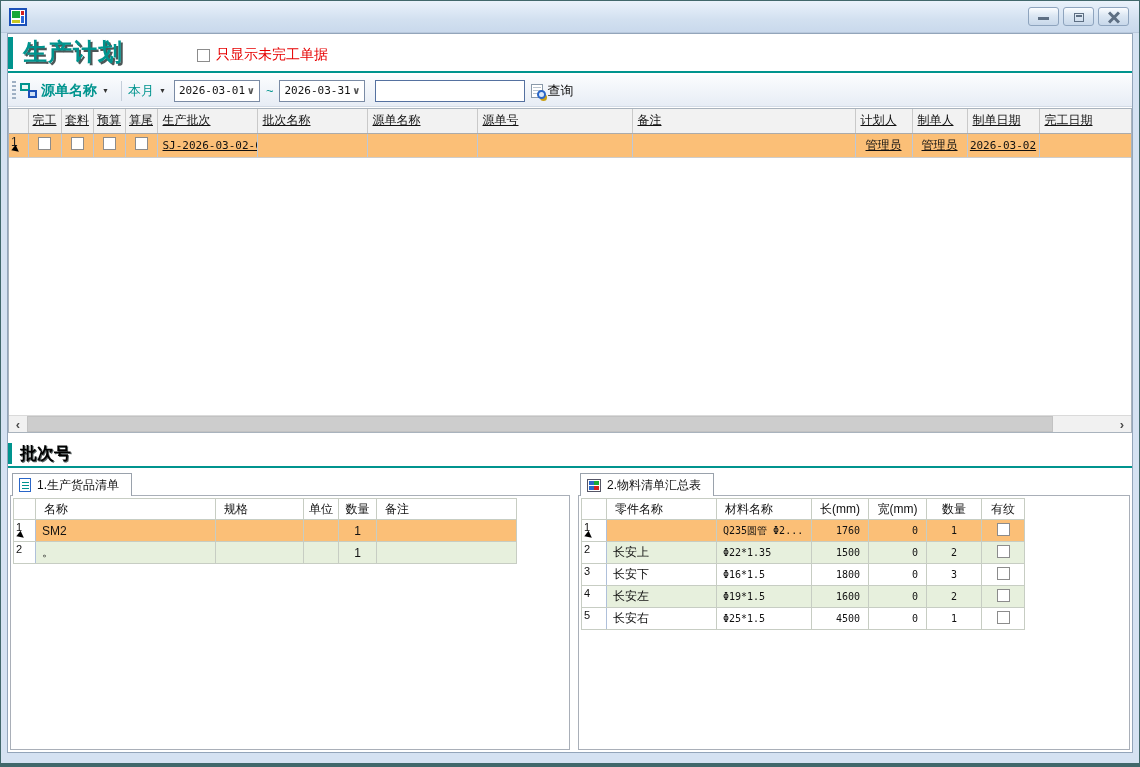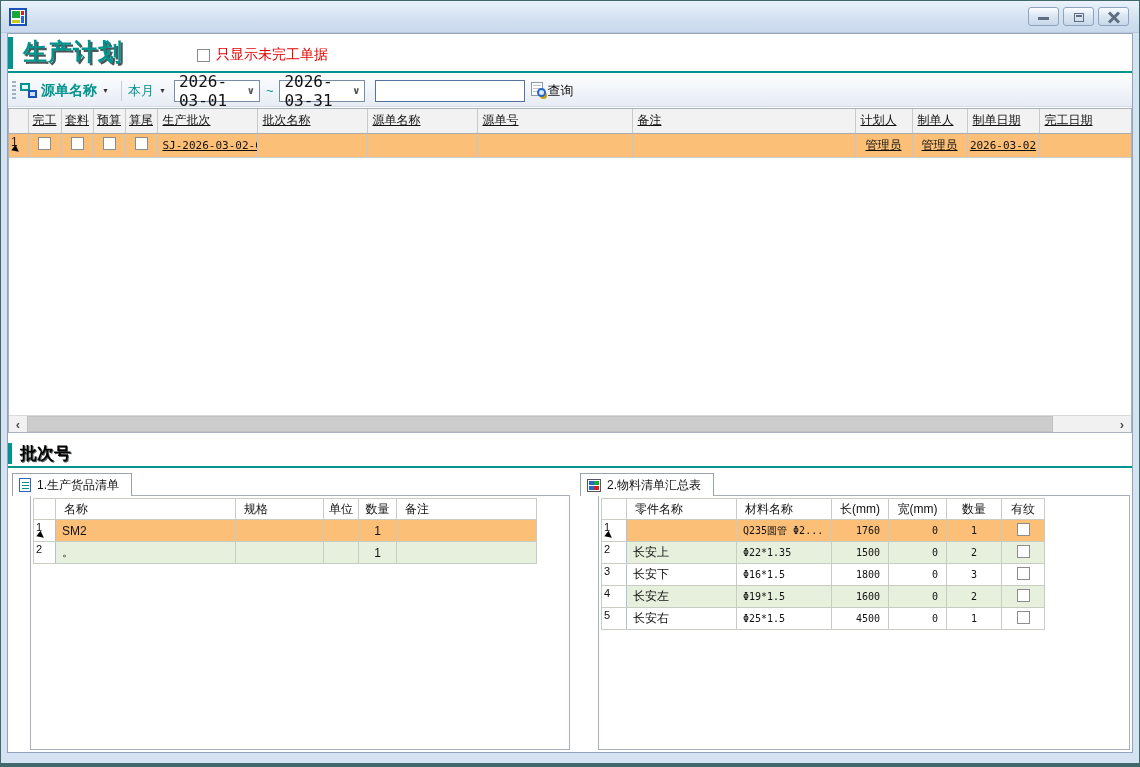--- a/index.html
+++ b/index.html
@@ -50,26 +50,26 @@
     background:repeating-linear-gradient(#9FB0C4 0 2px, transparent 2px 4px); }
   .tb-icon-pcs{ position:relative; width:17px; height:15px; margin-right:4px; }
   .tb-icon-pcs .p1{ position:absolute; left:0; top:0; width:10px; height:8px; border:2px solid #00948E; background:#E8F6F5;}
   .tb-icon-pcs .p2{ position:absolute; right:0; bottom:0; width:9px; height:8px; border:2px solid #1B50B8; background:#CFE0F5;}
   .tb-ops{ color:#00948E; font-size:14px; font-weight:bold; }
   .dd-arrow{ font-size:7px; color:#333; margin:0 6px 0 5px; }
   .tb-sep{ width:1px; height:20px; background:#C4CEDA; margin:0 6px; }
   .tb-period{ color:#00948E; font-size:13px; }
   .combo{ display:flex; align-items:center; justify-content:space-between; width:86px; height:22px;
     border:1px solid #7A8BA5; background:#fff; padding:0 4px 0 4px; margin:0 2px; }
-  .combo .val{ font-family:"DejaVu Sans Mono",monospace; font-size:16px; }
+  .combo .val{ font-family:"DejaVu Sans Mono",monospace; font-size:11px; }
   .combo .chev{ color:#555; font-size:10px; font-weight:bold; }
   .tilde{ color:#00948E; margin:0 4px; font-size:13px; }
   .tb-input{ width:150px; height:22px; border:1px solid #5571A0; margin-left:8px; padding:0 4px;
     font-size:12px; font-family:inherit; }
-  .query-btn{ display:flex; gap:4px; margin-left:6px; background:transparent; border:0; font-size:13px; color:#111; cursor:default; font-family:inherit;}
+  .query-btn{ display:flex; align-items:center; gap:4px; margin-left:6px; background:transparent; border:0; font-size:13px; color:#111; cursor:default; font-family:inherit;}
   .icon-searchdoc{ position:relative; width:12px; height:14px; border:1px solid #8A9AAA; background:#fff; }
   .icon-searchdoc::before{ content:''; position:absolute; left:1px; top:2px; width:8px; height:1px;
     box-shadow:0 3px 0 #B9C4CE, 0 6px 0 #B9C4CE; background:#B9C4CE; }
   .icon-searchdoc::after{ content:''; position:absolute; right:-4px; bottom:-2px; width:5px; height:5px;
     border:2px solid #2A66C8; border-radius:50%; background:#D9E8FA; box-shadow:2px 3px 0 -1px #C9A015; }
 
   
   .grid-wrap{ position:absolute; left:0; right:0; top:74px; height:325px;
     border:1px solid #A9B3BD; background:#fff; overflow:hidden;text-decoration:underline; }
   table.main-grid{ border-collapse:collapse; table-layout:fixed; width:1180px; }
@@ -99,21 +99,21 @@
     text-shadow:1px 1px 0 rgba(45,58,58,0.8); }
 
   
   .panels{ position:absolute; left:0; right:0; top:439px; bottom:0; background:#fff; }
   .panel{ position:absolute; top:0; bottom:2px; }
   .panel-left{ left:2px; width:560px;padding-left:36px; }
   .panel-right{ left:570px; right:2px; }
   .ptab{ position:absolute; left:2px; top:0; height:23px; z-index:2; background:#fff;
     border:1px solid #9AA2AC; border-bottom:0; display:flex; align-items:center; gap:6px; padding:0 12px 0 6px; font-size:12px; }
   .pbody{ position:absolute; left:0; right:0; top:22px; bottom:0; background:#fff;
-    border:1px solid #A9AFB8; box-shadow:inset 0 0 0 1px #fff;margin-left:20px; }
+    border:1px solid #A9AFB8; box-shadow:inset 0 0 0 1px #fff; }
   .icon-doc{ position:relative; width:12px; height:14px; border:1px solid #2A66C8; background:#fff; }
   .icon-doc::before{ content:''; position:absolute; left:2px; top:3px; width:7px; height:1px;
     background:#00948E; box-shadow:0 3px 0 #00948E, 0 6px 0 #00948E; }
   .icon-grid{ position:relative; width:14px; height:13px; border:1px solid #556; background:#fff; }
   .icon-grid .a{ position:absolute; left:1px; top:1px; width:5px; height:4px; background:#2A66C8; }
   .icon-grid .b{ position:absolute; right:1px; top:1px; width:5px; height:4px; background:#19A838; }
   .icon-grid .c{ position:absolute; left:1px; bottom:1px; width:5px; height:4px; background:#2A66C8; }
   .icon-grid .d{ position:absolute; right:1px; bottom:1px; width:5px; height:4px; background:#D31F1F; }
 
   table.sub{ border-collapse:collapse; table-layout:fixed; margin:2px; font-size:12px; }

